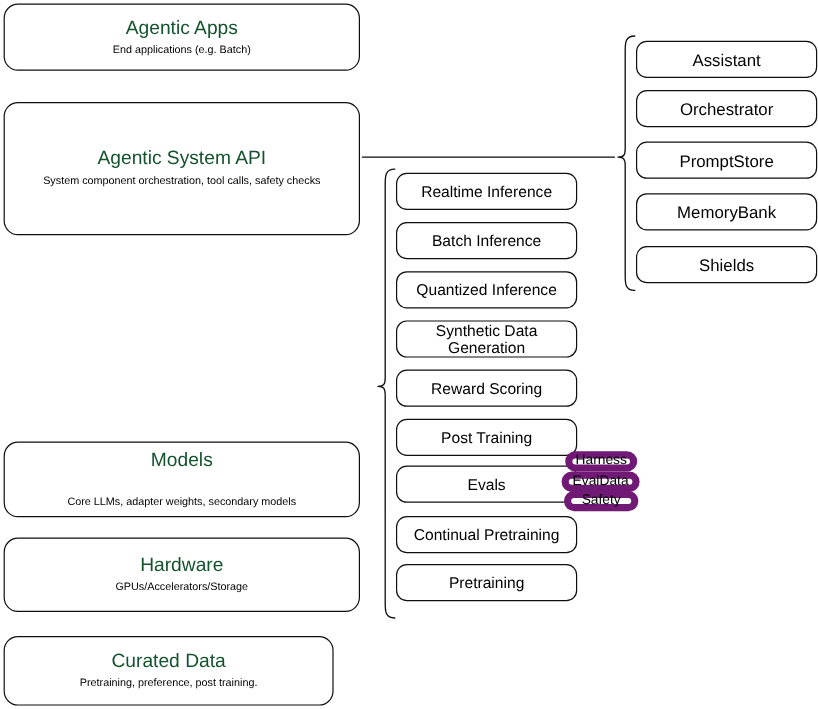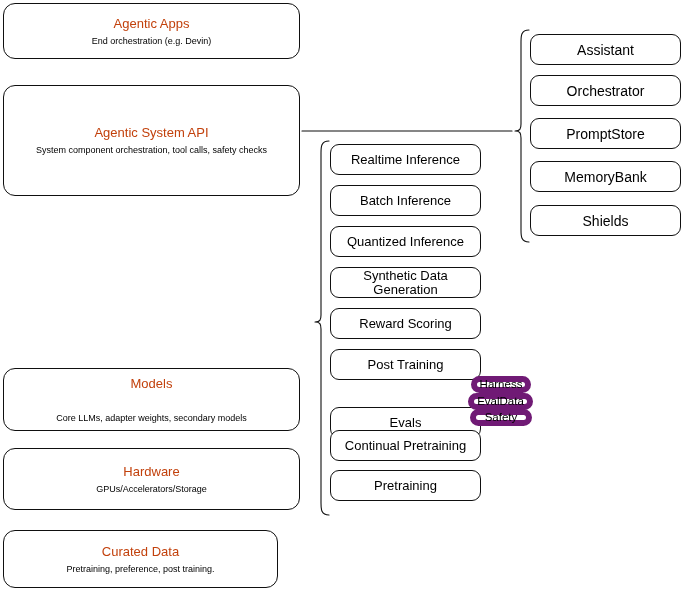--- a/index.html
+++ b/index.html
@@ -35,23 +35,23 @@
     display: flex;
     flex-direction: column;
     align-items: center;
     justify-content: center;
     text-align: center;
   }
   .layer {
     border-radius: 12px;
   }
   .layer .title {
-    font-size: 13px;
+    font-size: 16px;
     line-height: 16px;
-    color: #c2410c;
+    color: #14532d;
   }
   .layer .subtitle {
     font-size: 9px;
     line-height: 12px;
     color: #000;
     margin-top: 3px;
   }
   .capability {
     border-radius: 9px;
     font-size: 13px;
@@ -89,21 +89,21 @@
       <path d="M529,30 C521,30 521,36 521,42 L521,124 C521,129 520,131 515,131
                C520,131 521,133 521,138 L521,230 C521,236 521,242 529,242"></path>
 
       <path d="M329,141 C321,141 321,147 321,153 L321,315 C321,320 320,322 315,322
                C320,322 321,324 321,329 L321,503 C321,509 321,515 329,515"></path>
     </g>
   </svg>
 
   <div class="node layer" style="left:3px; top:3px; width:297px; height:56px;">
     <div class="title">Agentic Apps</div>
-    <div class="subtitle">End orchestration (e.g. Devin)</div>
+    <div class="subtitle">End applications (e.g. Batch)</div>
   </div>
 
   <div class="node layer" style="left:3px; top:85px; width:297px; height:111px;">
     <div class="title">Agentic System API</div>
     <div class="subtitle">System component orchestration, tool calls, safety checks</div>
   </div>
 
 
   <div class="node layer" style="left:3px; top:368px; width:297px; height:63px;gap:17px;">
     <div class="title">Models</div>
@@ -131,21 +131,21 @@
   </div>
   <div class="node capability" style="left:330px; top:267px; width:151px; height:31px;">
     <span>Synthetic Data Generation</span>
   </div>
   <div class="node capability" style="left:330px; top:308px; width:151px; height:31px;">
     <span>Reward Scoring</span>
   </div>
   <div class="node capability" style="left:330px; top:349px; width:151px; height:31px;">
     <span>Post Training</span>
   </div>
-  <div class="node capability" style="left:330px; top:407px; width:151px; height:31px;justify-content:center;">
+  <div class="node capability" style="left:330px; top:388px; width:151px; height:31px;justify-content:center;">
     <span>Evals</span>
   </div>
   <div class="node capability" style="left:330px; top:430px; width:151px; height:31px;">
     <span>Continual Pretraining</span>
   </div>
   <div class="node capability" style="left:330px; top:470px; width:151px; height:31px;">
     <span>Pretraining</span>
   </div>
 
   <div class="pill" style="left:471px; top:376px; width:60px; height:17px;">

